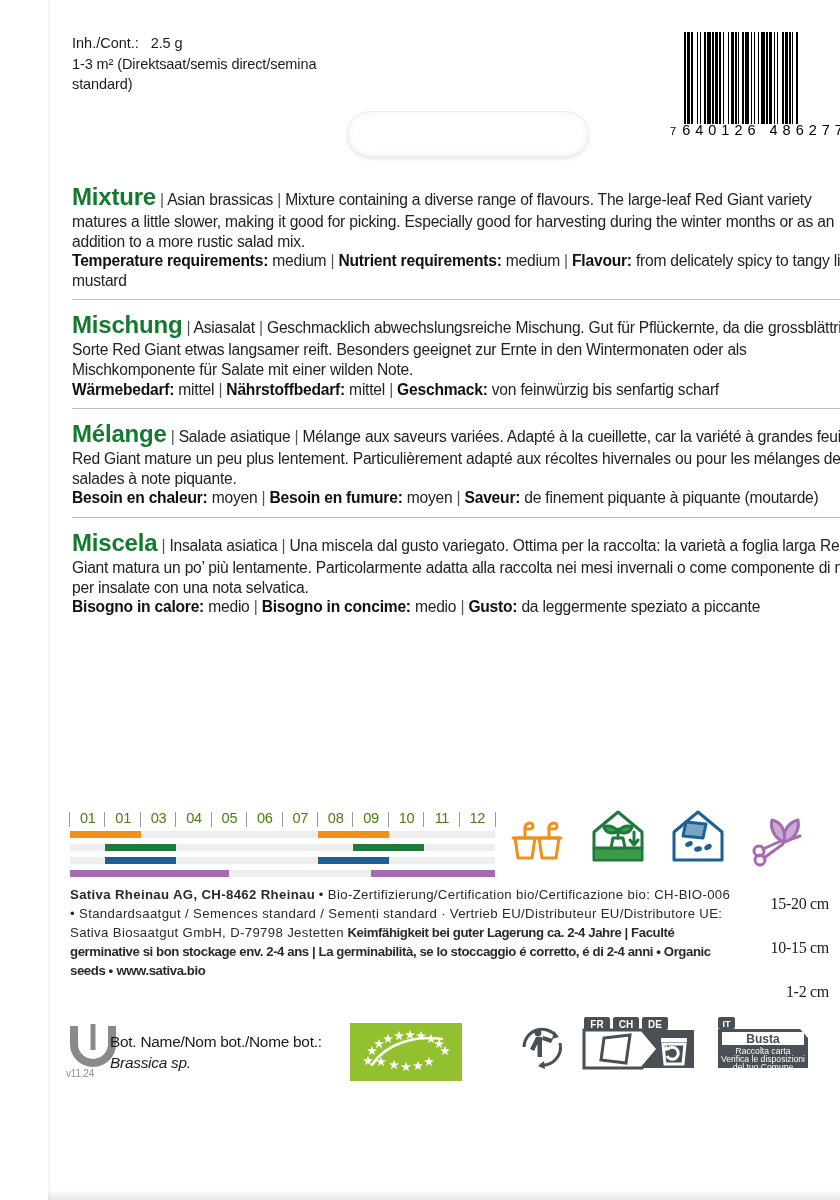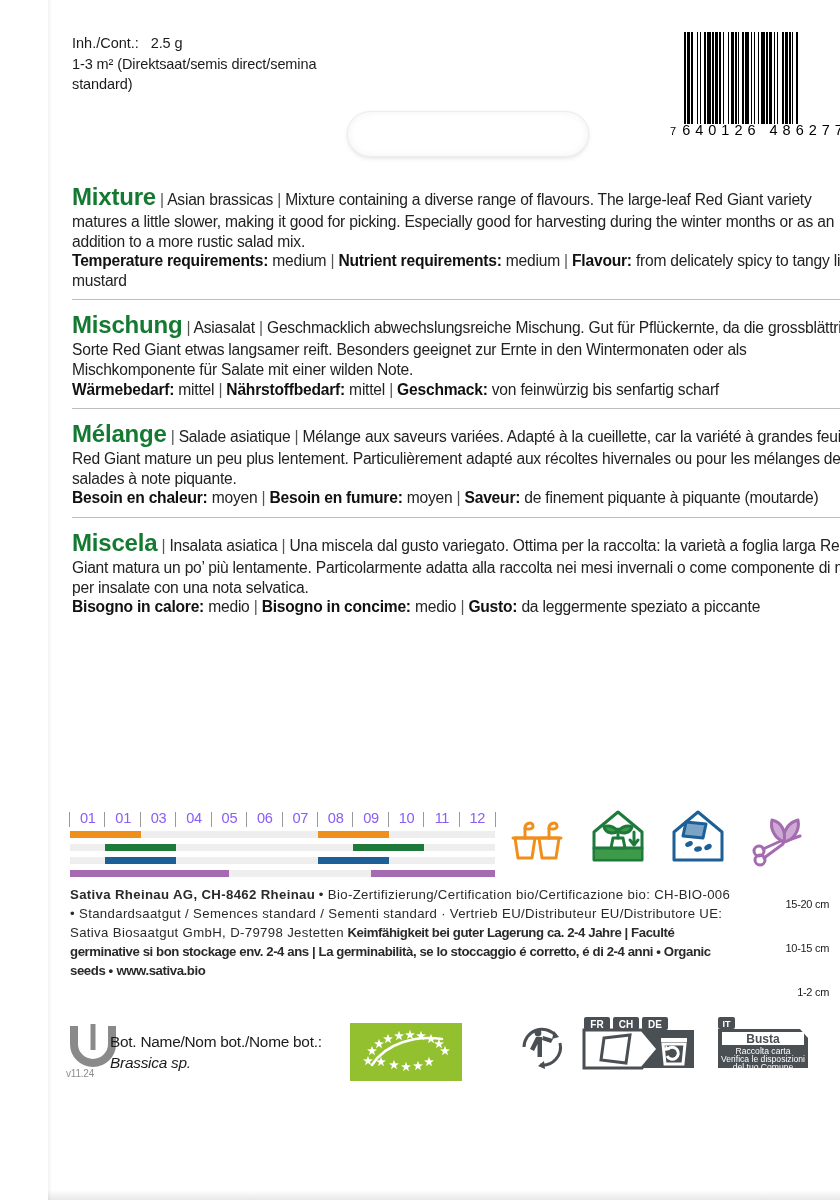--- a/index.html
+++ b/index.html
@@ -75,21 +75,21 @@
   .lang .head {
     color: #157a31; font-weight: bold; font-size: 24px;
     letter-spacing: -0.2px;
   }
   .lang b { color: #111; }
   .lang .sep { color: #555; }
 
   
   .calendar { position: absolute; left: 22px; top: 810px; width: 425px; }
   .cal-months {
-    display: flex; font-size: 14.6px; color: #8b5cf6; letter-spacing: -0.3px;
+    display: flex; font-size: 14.6px; color: #4d7c0f; letter-spacing: -0.3px;
   }
   .cal-months span {
     flex: 1 1 0; text-align: center; position: relative;
   }
   .cal-months span::before {
     content: ""; position: absolute; left: -1px; top: 2px;
     width: 1px; height: 15px; background: #9a9a9a;
   }
   .cal-months span:last-child::after {
     content: ""; position: absolute; right: -1px; top: 2px;
@@ -118,21 +118,21 @@
   .company .tight { letter-spacing: -0.42px; font-weight: bold; }
   .company .wide { letter-spacing: 0.35px; }
 
   
   .measures { position: absolute; left: 700px; top: 882px; width: 126px; }
   .measure {
     display: flex; align-items: center; justify-content: flex-end;
     gap: 9px; height: 44px;
   }
   .measure .val {
-    font-size: 11px; color: #1b1b1b; letter-spacing: -0.3px; white-space: nowrap;
+    font-size: 16px; color: #1b1b1b; letter-spacing: -0.3px; white-space: nowrap; font-family: Liberation Serif, serif;
   }
   .measure .ic { width: 36px; height: 36px; flex: 0 0 36px; }
 
   
   .bot-logo { position: absolute; left: 20px; top: 1020px; width: 50px; height: 58px; }
   .bot-version {
     position: absolute; left: 18px; top: 1068px;
     font-size: 10px; color: #8e8e8e; letter-spacing: -0.2px;
   }
   .botname {

